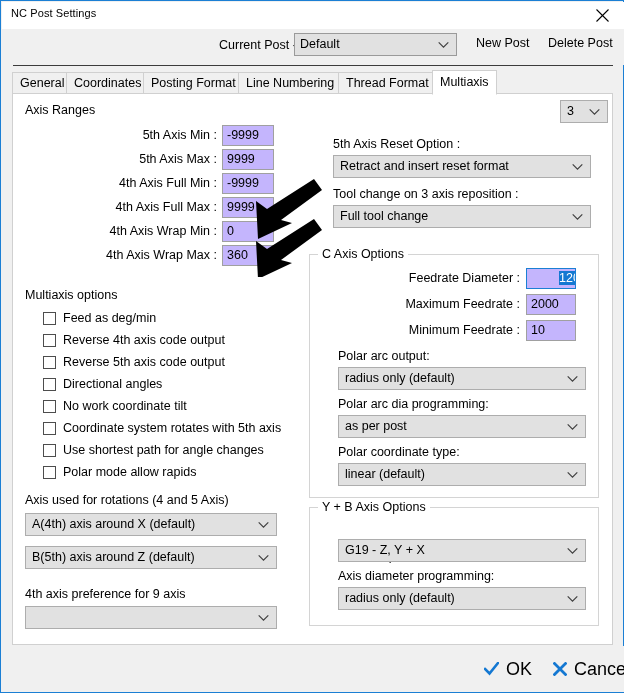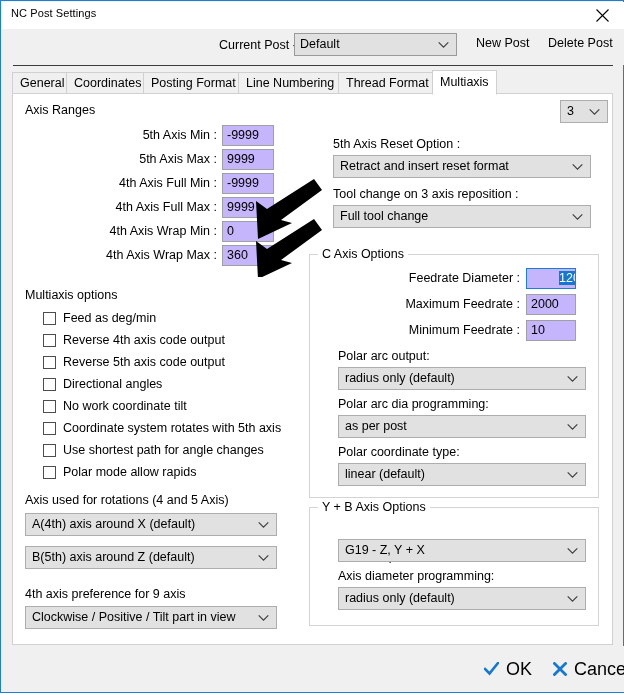--- a/index.html
+++ b/index.html
@@ -419,21 +419,20 @@
       <span class="cv">B(5th) axis around Z (default)</span>
       <span class="chev">
         <svg width="11" height="7" viewBox="0 0 11 7">
             <polyline points="0.7,0.8 5.5,5.7 10.3,0.8" fill="none" stroke="#404040" stroke-width="1.2"></polyline>
           </svg>
       </span>
     </div>
 
     <div class="lbl" style="left:12px; top:493px;">4th axis preference for 9 axis</div>
     <div class="combo" style="left:12px; top:512px; width:252px;">
-      <span class="cv">Clockwise / Positive / Tilt part in view</span>
       <span class="chev">
         <svg width="11" height="7" viewBox="0 0 11 7">
             <polyline points="0.7,0.8 5.5,5.7 10.3,0.8" fill="none" stroke="#404040" stroke-width="1.2"></polyline>
           </svg>
       </span>
     </div>
 
     <div class="group" style="left:296px; top:160px; width:290px; height:244px;">
       <div class="group-title">C Axis Options</div>
 

